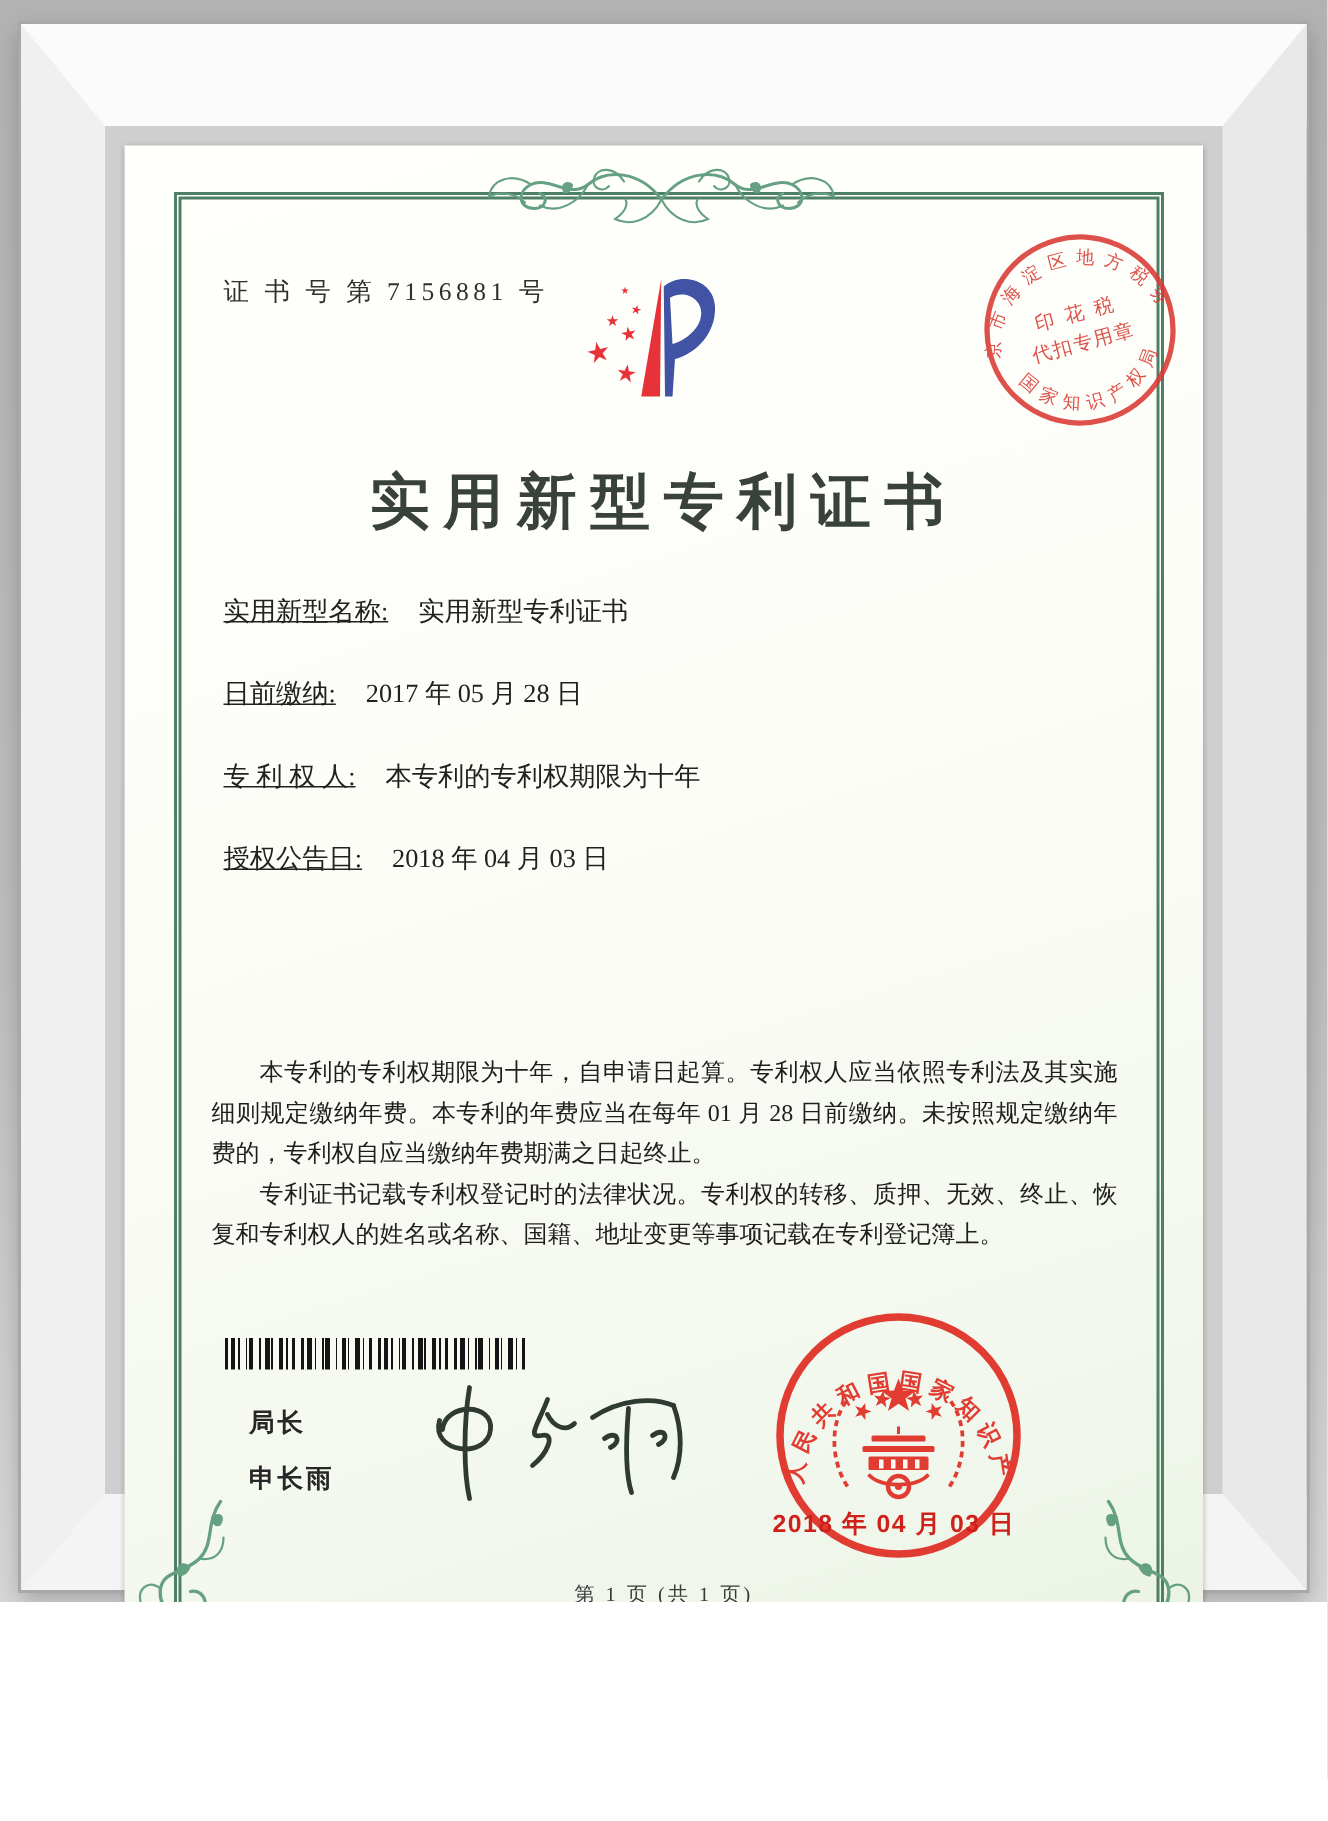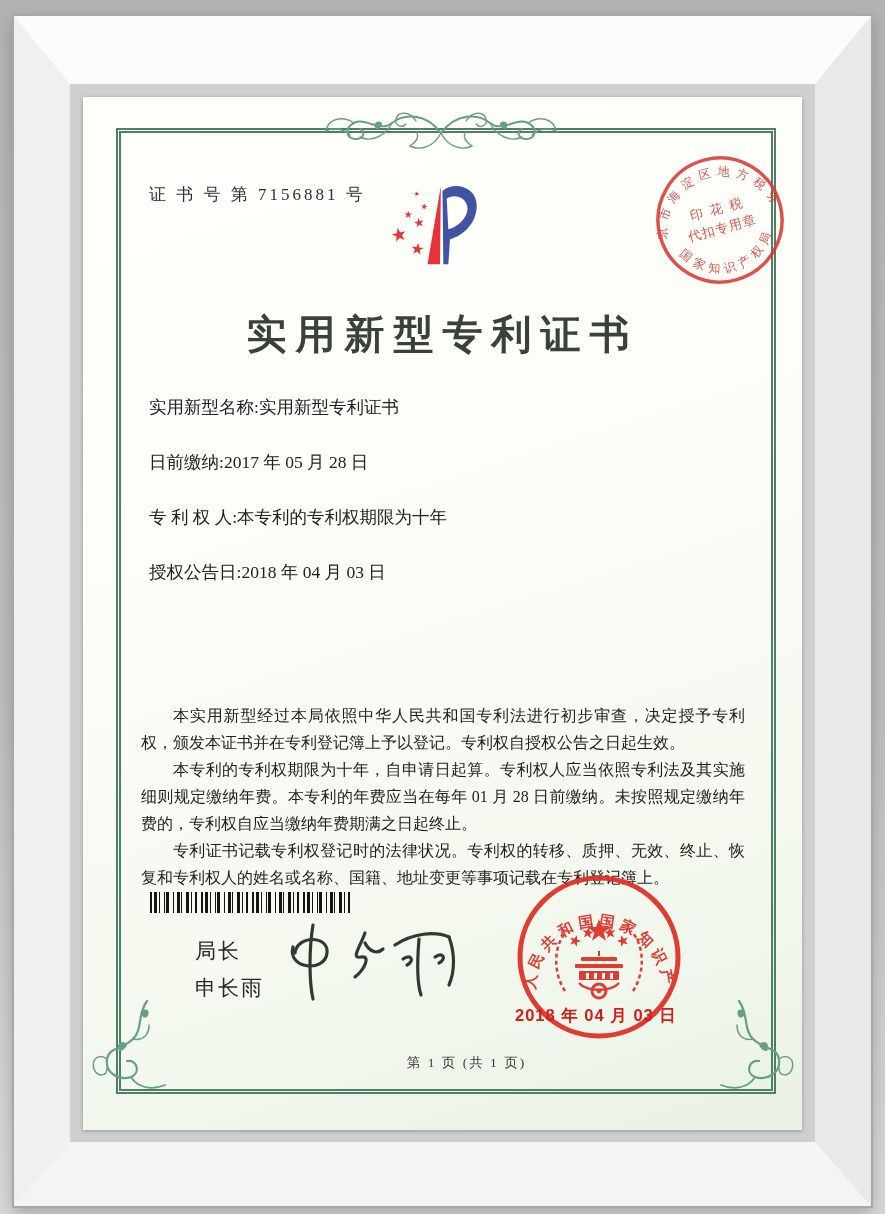--- a/index.html
+++ b/index.html
@@ -1,17 +1,17 @@
 <!DOCTYPE html>
 <html style="--border-green: #4e8066; --ornament-green: #66a082; --stamp-red: #d93a33; --seal-red: #e02e24; --date-red: #cf201a; --logo-red: #e63238; --logo-blue: #4053a4; --ink: #212121; --title-ink: #39413b; --signature-ink: #2f3a33;"><head>
 <meta charset="utf-8">
 <style>
   html,body{margin:0;padding:0;}
   .scene{
-    position:relative; width:885px; height:1214px; overflow:hidden;
+    position:relative; width:885px; height:1068px; overflow:hidden;
     background:linear-gradient(180deg,#b2b2b2 0%,#bdbdbd 60%,#d6d6d6 100%);
     font-family:"Liberation Serif","DejaVu Serif",serif;
   }
   
   .frame{
     position:absolute; left:14px; right:14px; top:16px; bottom:8px;
     border-style:solid;
     border-width:68px 56px 64px 56px;
     border-color:#fbfbfb #e9e9e9 #f4f4f4 #f0f0f0;
     background:#cfcfcf;
@@ -40,21 +40,21 @@
   .cert-title{
     position:absolute; left:0; top:210px; width:100%; z-index:2;
     text-align:center; font-size:40px; font-weight:700;
     letter-spacing:9px; color:var(--title-ink,#39413b);
   }
   .fields{
     position:absolute; left:66px; top:299px; z-index:2;
     display:flex; flex-direction:column; gap:33px;
     font-size:17.5px; color:var(--ink,#212121); line-height:22px;
   }
-  .field-label{margin-right:0;}
+  .field-label{margin-right:20px;text-decoration:underline;}
   .paragraphs{
     position:absolute; left:58px; top:605px; width:604px; z-index:2;
     font-size:16px; line-height:27px; color:#1e1e1e; text-align:justify;
   }
   .paragraphs p{margin:0; text-indent:2em;}
   .barcode{
     position:absolute; left:67px; top:795px; width:204px; height:21px; z-index:2;
     background-image:repeating-linear-gradient(90deg,
       #141414 0 2px, transparent 2px 4px,
       #141414 4px 7px, transparent 7px 9px,
@@ -64,35 +64,35 @@
       #141414 23px 24px, transparent 24px 27px,
       #141414 27px 30px, transparent 30px 31px,
       #141414 31px 32px, transparent 32px 36px,
       #141414 36px 39px, transparent 39px 41px,
       #141414 41px 42px, transparent 42px 45px,
       #141414 45px 47px, transparent 47px 51px);
   }
   .sig-title,.sig-name{
     position:absolute; left:83px; z-index:2;
     font-family:"Liberation Sans","DejaVu Sans",sans-serif;
-    font-weight:400; font-size:21px; color:#272727; letter-spacing:2px;margin-left:29px;
+    font-weight:700; font-size:17px; color:#272727; letter-spacing:2px;
   }
   .sig-title{top:840px;}
   .sig-name{top:877px;}
   .signature{position:absolute; left:170px; top:810px; z-index:2;}
   .seal{position:absolute; left:424px; top:768px; z-index:3; opacity:.93;}
   .seal-date{
     position:absolute; left:432px; top:908px; width:200px; z-index:4;
     font-family:"Liberation Sans","DejaVu Sans",sans-serif;
     font-weight:700; font-size:16.5px; letter-spacing:1px;
     color:var(--date-red,#cf201a);
   }
   .page-footer{
     position:absolute; left:0; top:957px; width:100%; z-index:2;
-    text-align:center; font-size:13.5px; letter-spacing:2px; color:#3a3a3a;padding-left:24px;
+    text-align:center; font-size:13.5px; letter-spacing:2px; color:#3a3a3a;
   }
   svg text{font-family:"Liberation Serif","DejaVu Serif",serif;}
 </style>
 </head>
 <body>
 
 <div class="scene">
   <div class="frame"></div>
 
   <div class="paper">
@@ -179,21 +179,20 @@
       </div>
       <div>
         <span class="field-label">专 利 权 人:</span><span>本专利的专利权期限为十年</span>
       </div>
       <div>
         <span class="field-label">授权公告日:</span><span>2018 年 04 月 03 日</span>
       </div>
     </div>
 
     <div class="paragraphs">
-      <p>本实用新型经过本局依照中华人民共和国专利法进行初步审查，决定授予专利权，颁发本证书并在专利登记簿上予以登记。专利权自授权公告之日起生效。</p>
       <p>本专利的专利权期限为十年，自申请日起算。专利权人应当依照专利法及其实施细则规定缴纳年费。本专利的年费应当在每年 01 月 28 日前缴纳。未按照规定缴纳年费的，专利权自应当缴纳年费期满之日起终止。</p>
       <p>专利证书记载专利权登记时的法律状况。专利权的转移、质押、无效、终止、恢复和专利权人的姓名或名称、国籍、地址变更等事项记载在专利登记簿上。</p>
     </div>
 
     <div class="barcode"></div>
 
     <div class="sig-title">局长</div>
     <div class="sig-name">申长雨</div>
     <svg class="signature" width="210" height="110" viewBox="0 0 210 110">
       <g stroke="var(--signature-ink,#2f3a33)" stroke-width="3.2" fill="none" stroke-linecap="round">

